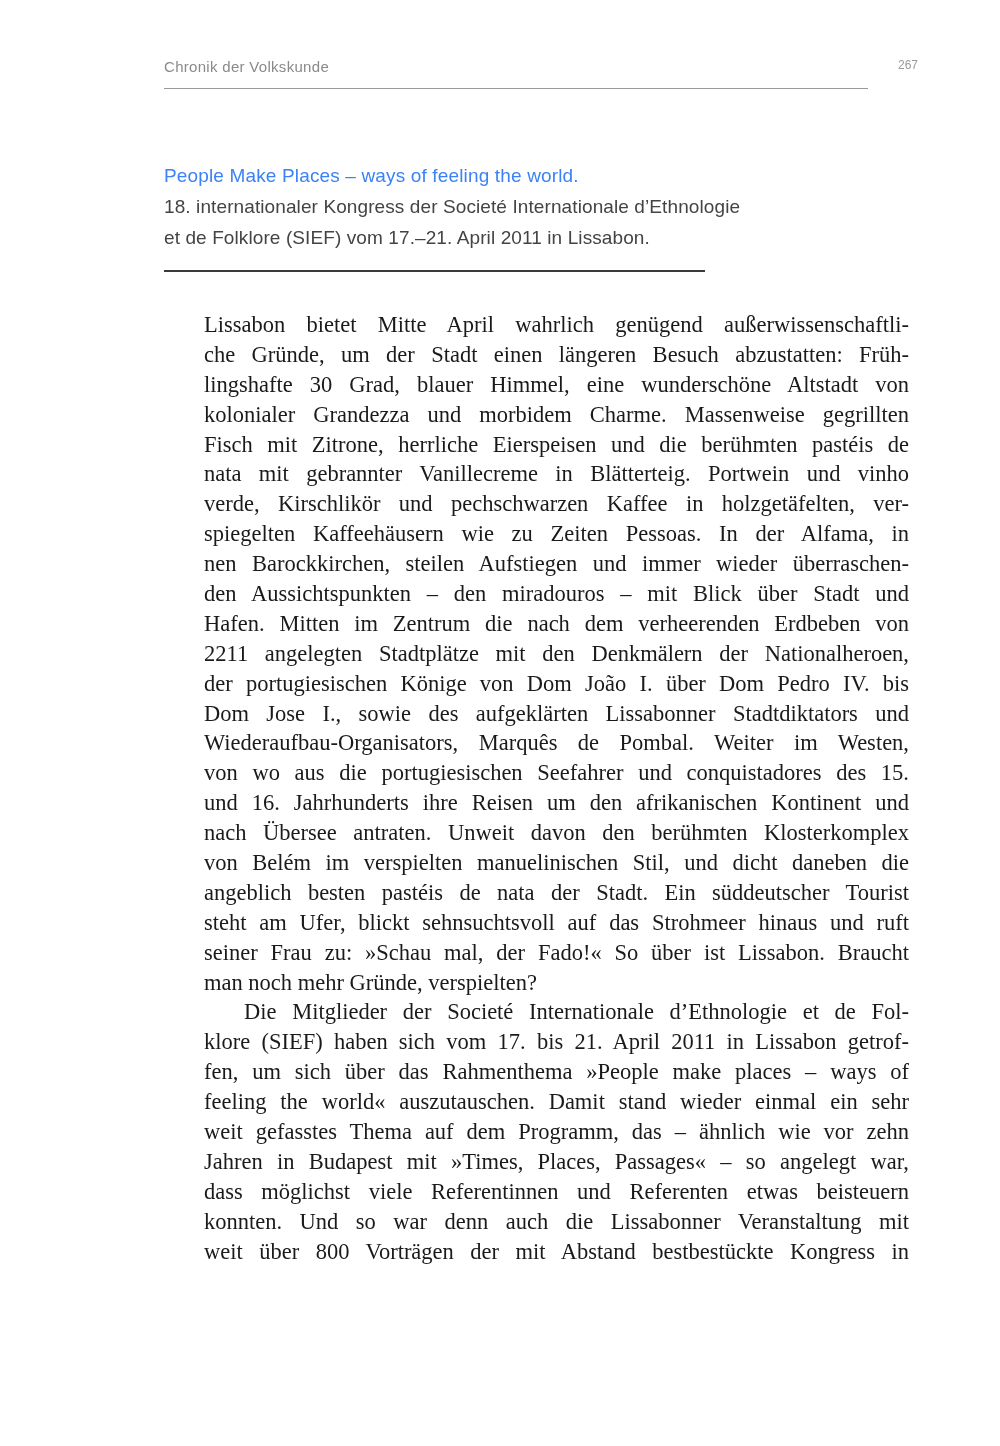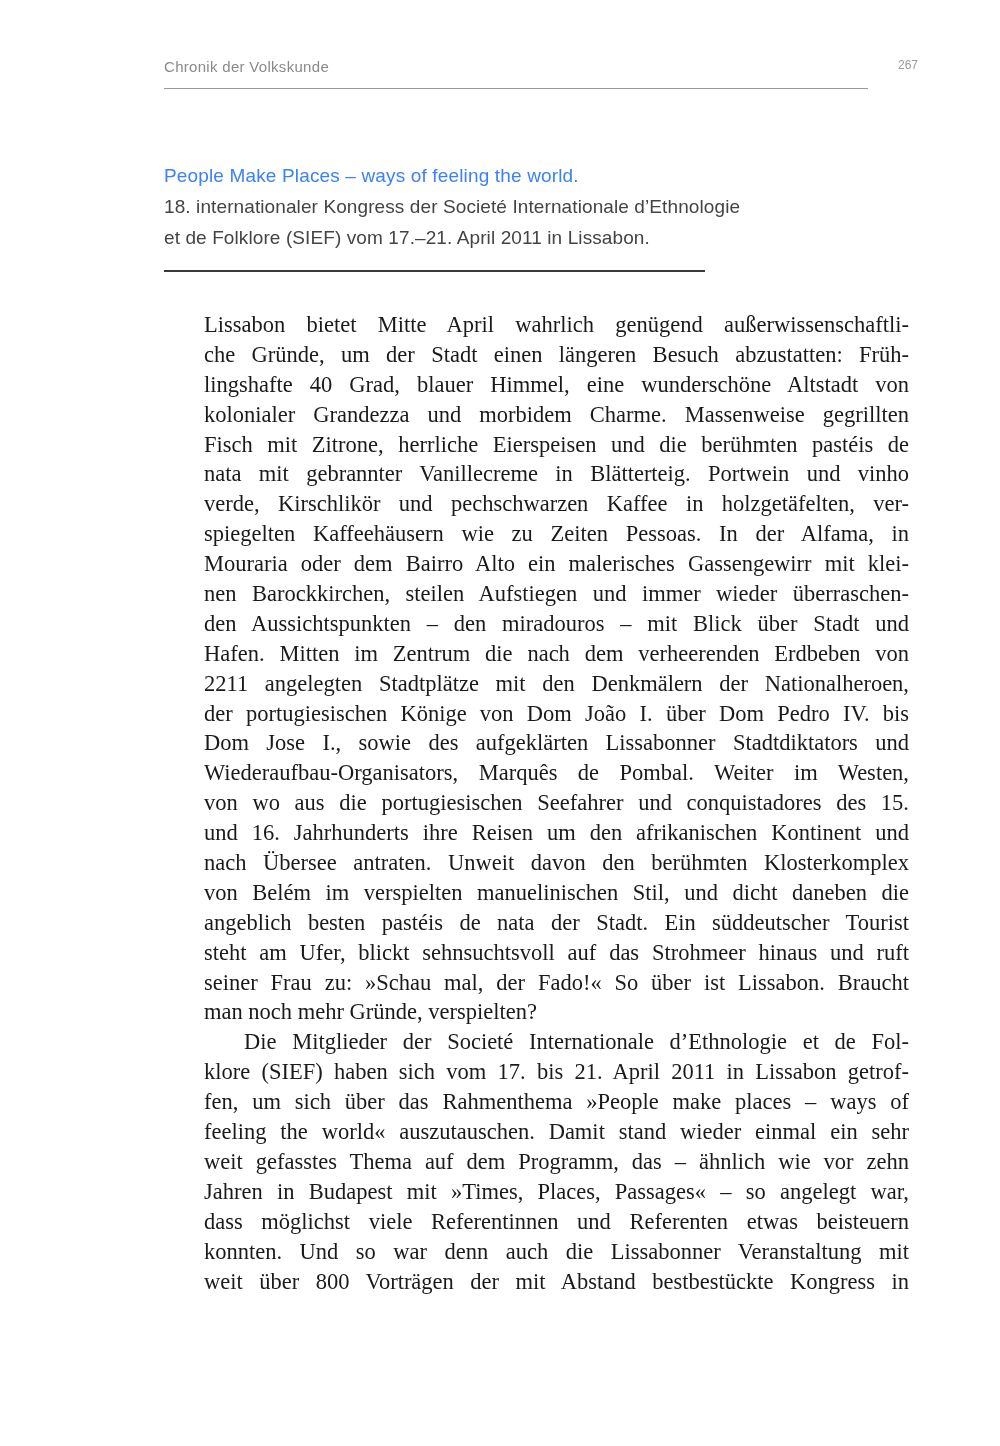--- a/index.html
+++ b/index.html
@@ -49,27 +49,26 @@
     <div class="main-title">People Make Places – ways of feeling the world.</div>
     <div class="subtitle">18. internationaler Kongress der Societé Internationale d’Ethnologie</div>
     <div class="subtitle">et de Folklore (SIEF) vom 17.–21. April 2011 in Lissabon.</div>
   </div>
   <div class="title-rule"></div>
 
   <div class="body-text">
     <div>
       <span class="line">Lissabon bietet Mitte April wahrlich genügend außerwissenschaftli-</span>
       <span class="line">che Gründe, um der Stadt einen längeren Besuch abzustatten: Früh-</span>
-      <span class="line">lingshafte 40 Grad, blauer Himmel, eine wunderschöne Altstadt von</span>
+      <span class="line">lingshafte 30 Grad, blauer Himmel, eine wunderschöne Altstadt von</span>
       <span class="line">kolonialer Grandezza und morbidem Charme. Massenweise gegrillten</span>
       <span class="line">Fisch mit Zitrone, herrliche Eierspeisen und die berühmten pastéis de</span>
       <span class="line">nata mit gebrannter Vanillecreme in Blätterteig. Portwein und vinho</span>
       <span class="line">verde, Kirschlikör und pechschwarzen Kaffee in holzgetäfelten, ver-</span>
       <span class="line">spiegelten Kaffeehäusern wie zu Zeiten Pessoas. In der Alfama, in</span>
-      <span class="line">Mouraria oder dem Bairro Alto ein malerisches Gassengewirr mit klei-</span>
       <span class="line">nen Barockkirchen, steilen Aufstiegen und immer wieder überraschen-</span>
       <span class="line">den Aussichtspunkten – den miradouros – mit Blick über Stadt und</span>
       <span class="line">Hafen. Mitten im Zentrum die nach dem verheerenden Erdbeben von</span>
       <span class="line">2211 angelegten Stadtplätze mit den Denkmälern der Nationalheroen,</span>
       <span class="line">der portugiesischen Könige von Dom João I. über Dom Pedro IV. bis</span>
       <span class="line">Dom Jose I., sowie des aufgeklärten Lissabonner Stadtdiktators und</span>
       <span class="line">Wiederaufbau-Organisators, Marquês de Pombal. Weiter im Westen,</span>
       <span class="line">von wo aus die portugiesischen Seefahrer und conquistadores des 15.</span>
       <span class="line">und 16. Jahrhunderts ihre Reisen um den afrikanischen Kontinent und</span>
       <span class="line">nach Übersee antraten. Unweit davon den berühmten Klosterkomplex</span>

